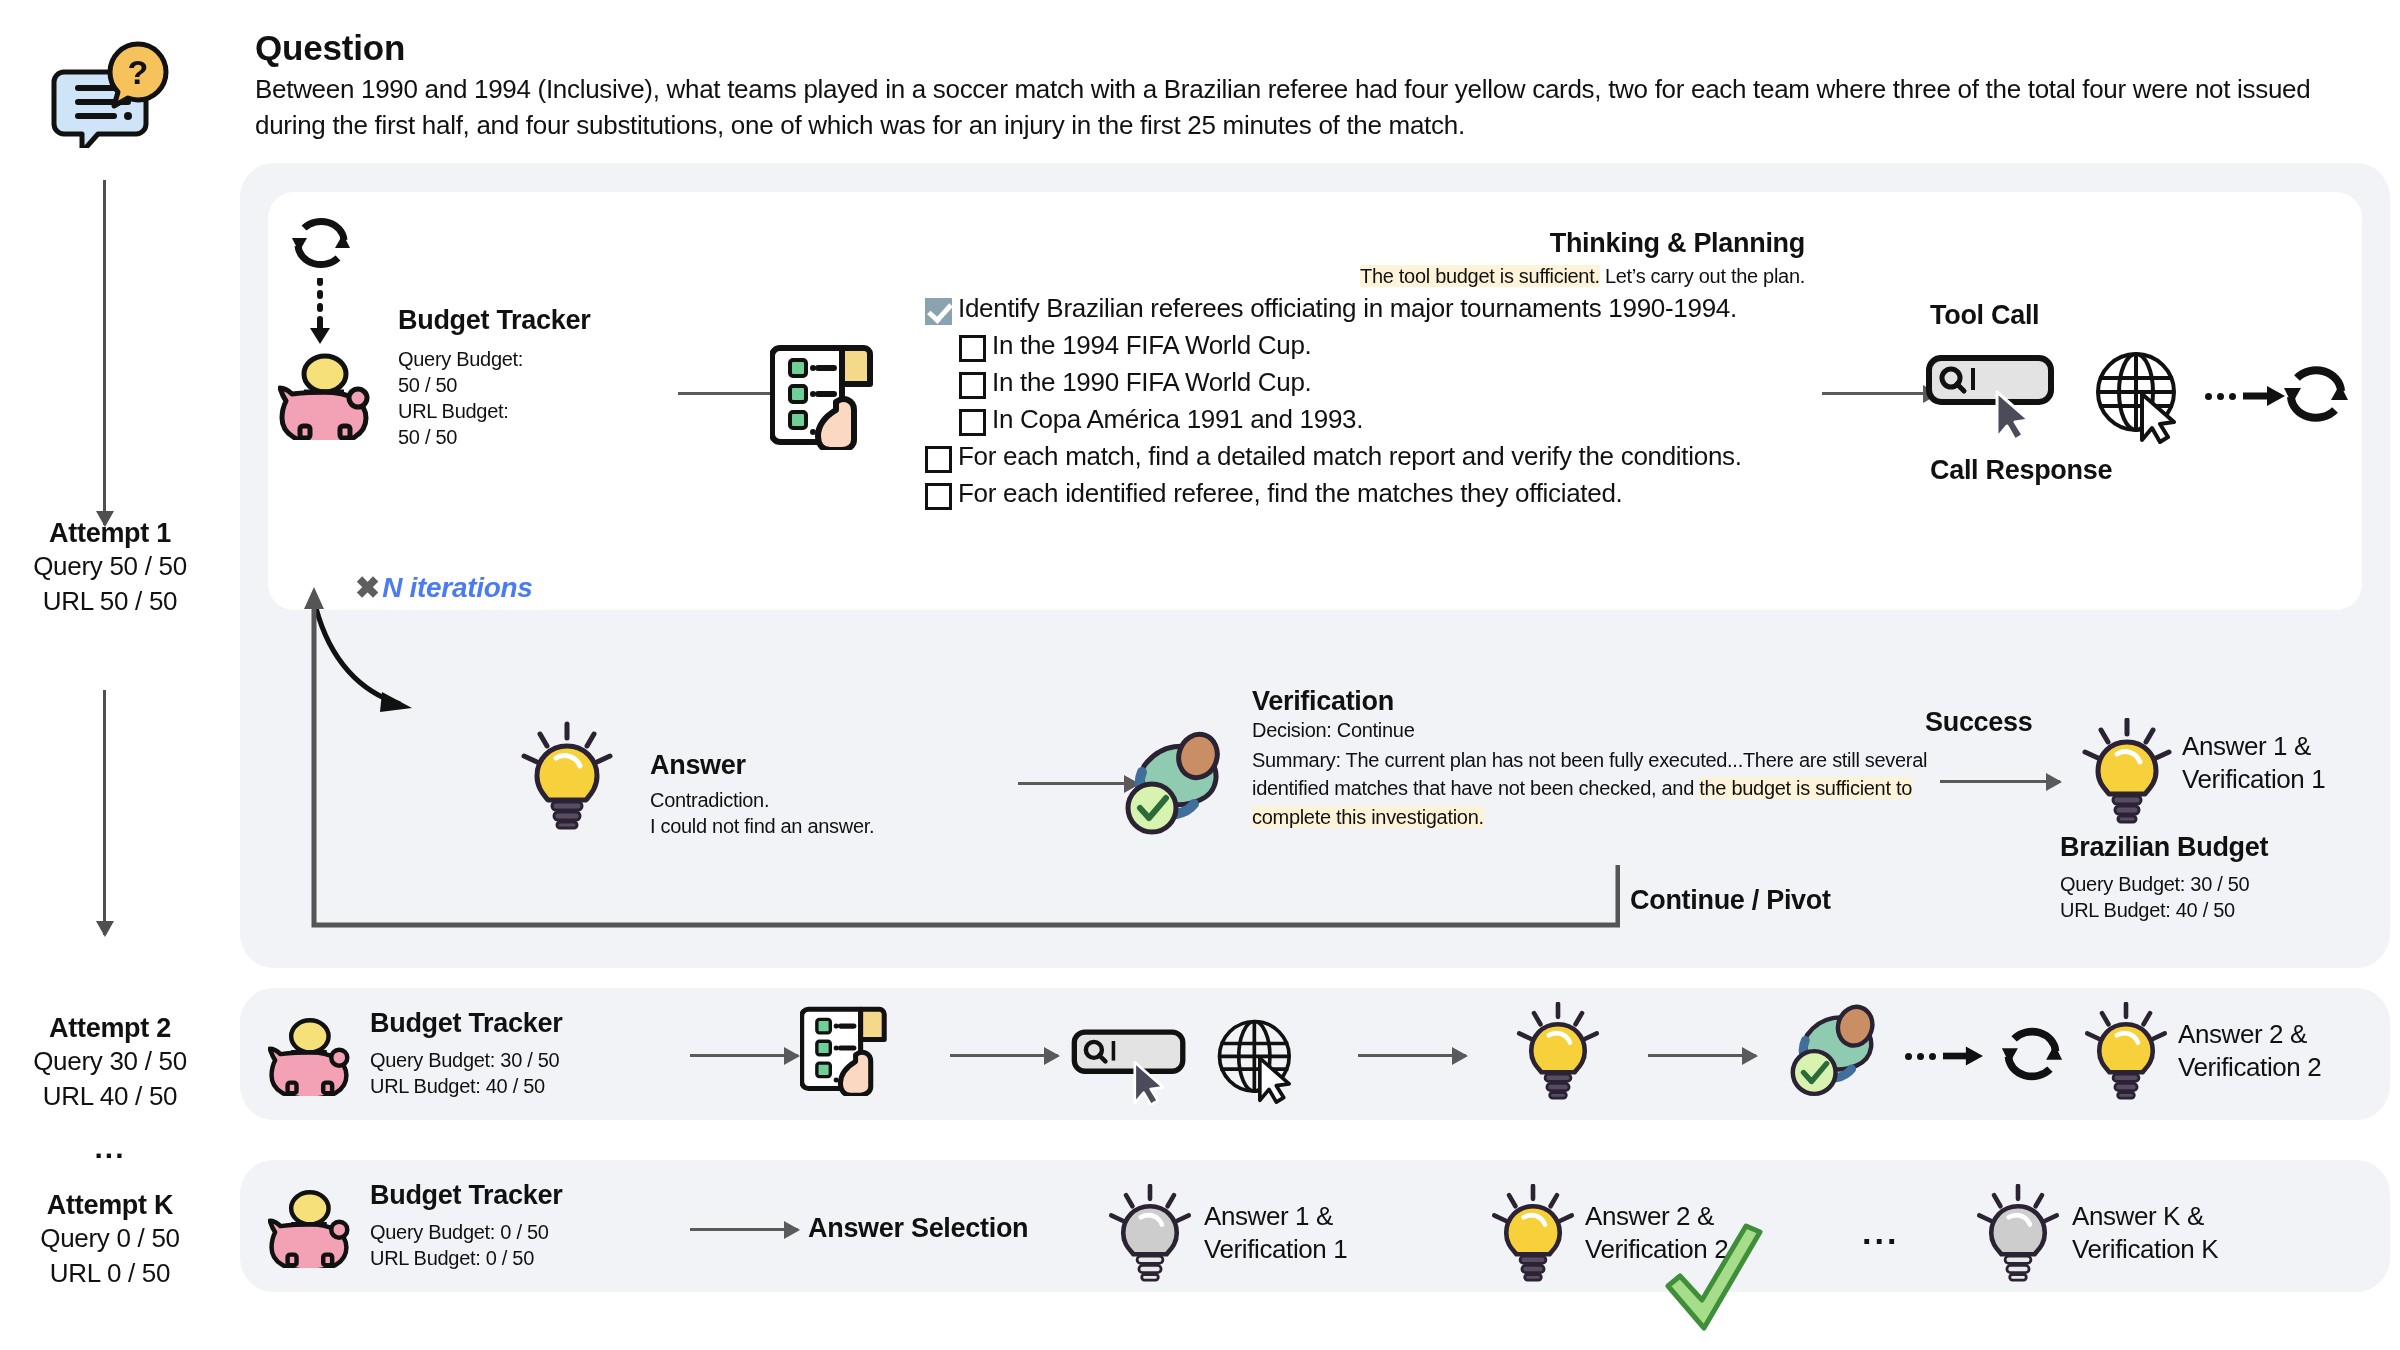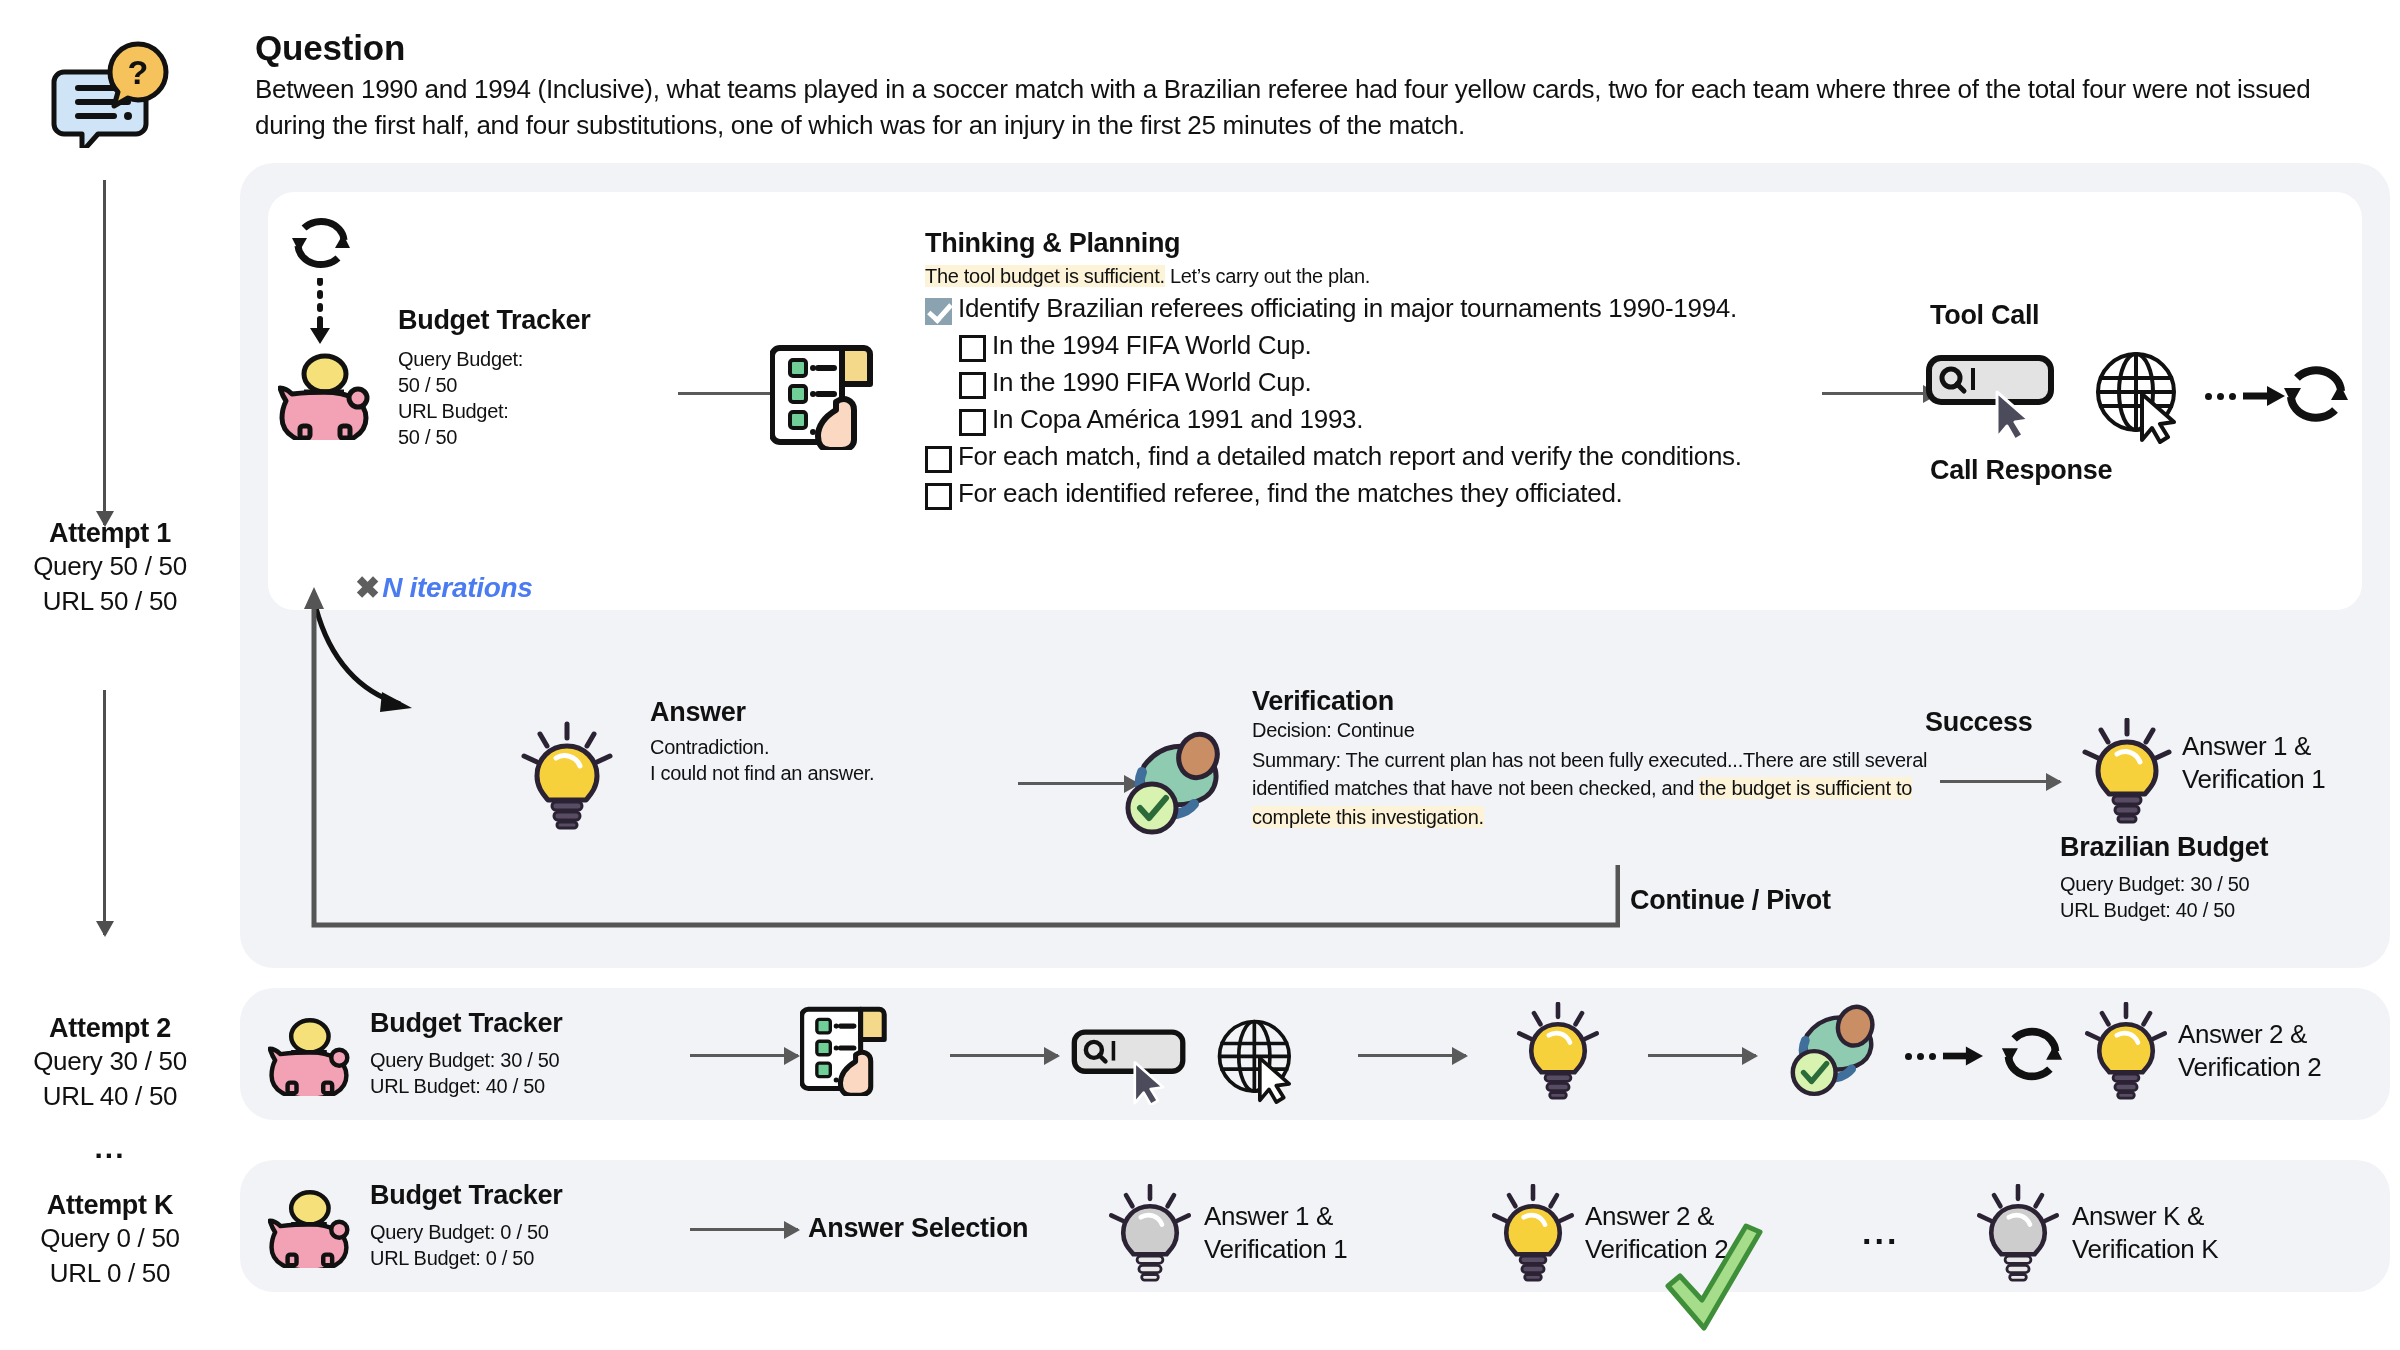--- a/index.html
+++ b/index.html
@@ -183,21 +183,21 @@
     <line x1="48" y1="30" x2="64" y2="30" stroke="#111" stroke-width="6" stroke-linecap="round"></line>
     <line x1="48" y1="56" x2="64" y2="56" stroke="#111" stroke-width="6" stroke-linecap="round"></line>
     <circle cx="43" cy="30" r="3" fill="#111"></circle>
     <circle cx="43" cy="56" r="3" fill="#111"></circle>
     <circle cx="43" cy="94" r="3" fill="#111"></circle>
     <path d="M72 10 h22 a6 6 0 0 1 6 6 v30 h-28 z" fill="#f5d98a" stroke="#111" stroke-width="6" stroke-linejoin="round"></path>
     <path d="M66 64 c8 -6 18 -2 18 8 v30 c0 6 -6 10 -12 10 h-12 c-8 0 -12 -6 -12 -14 c0 -12 8 -20 18 -26 z" fill="#fbd8c2" stroke="#111" stroke-width="6" stroke-linejoin="round"></path>
   </svg>
 </div>
 
-<div class="abs" style="left:925px;top:228px;width:880px;">
+<div class="abs" style="left:925px;top:228px;width:880px;text-align:right;">
   <div class="t27b">Thinking &amp; Planning</div>
   <div class="t26" style="margin-top:6px;">
     <span class="hl">The tool budget is sufficient.</span><span> Let’s carry out the plan.</span>
   </div>
 
   <div class="chk-row">
     <span class="chk-box checked"></span>
     <span class="chk-label">Identify Brazilian referees officiating in major tournaments 1990-1994.</span>
   </div>
   <div class="chk-row chk-indent">
@@ -298,21 +298,21 @@
       <line x1="98" y1="36" x2="85" y2="42"></line>
     </g>
     <path d="M55 26 c-17 0 -30 13 -30 30 c0 12 7 19 11 24 h38 c4 -5 11 -12 11 -24 c0 -17 -13 -30 -30 -30 z" fill="#f7d13c" stroke="#2b2333" stroke-width="5" stroke-linejoin="round"></path>
     <path d="M44 38 c8 -5 20 -2 24 8" fill="none" stroke="#fff" stroke-width="5" stroke-linecap="round"></path>
     <rect x="40" y="82" width="30" height="8" rx="4" fill="#574c63" stroke="#2b2333" stroke-width="3"></rect>
     <rect x="42" y="92" width="26" height="8" rx="4" fill="#574c63" stroke="#2b2333" stroke-width="3"></rect>
     <rect x="45" y="102" width="20" height="6" rx="3" fill="#574c63" stroke="#2b2333" stroke-width="3"></rect>
   </svg>
 </div>
 
-<div class="abs" style="left:650px;top:697px;width:420px;">
+<div class="abs" style="left:650px;top:750px;width:420px;">
   <div class="t27b">Answer</div>
   <div class="t26 lh13" style="margin-top:6px;">Contradiction.</div>
   <div class="t26 lh13">I could not find an answer.</div>
 </div>
 
 <div class="arrow-h" style="left:1018px;top:782px;width:120px;"></div>
 
 <div class="abs" style="left:1112px;top:730px;width:120px;height:110px;">
   <svg width="120" height="110" viewBox="0 0 120 110">
     <path d="M32 36 c16 -22 44 -26 62 -10 c16 14 12 36 -6 44 c-18 8 -40 6 -52 -8 c-8 -10 -8 -18 -4 -26 z" fill="#8fcbb0" stroke="#2b2333" stroke-width="5" stroke-linejoin="round"></path>

